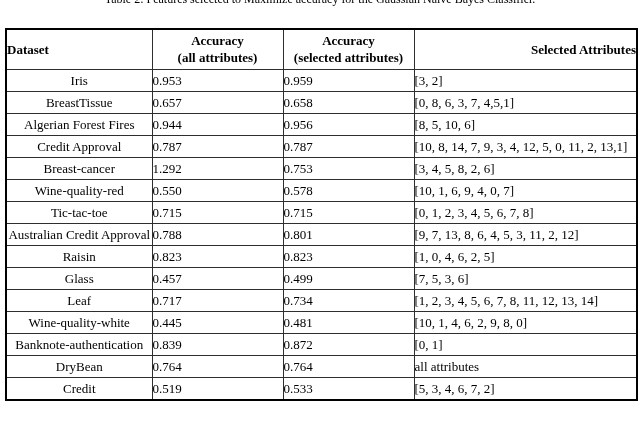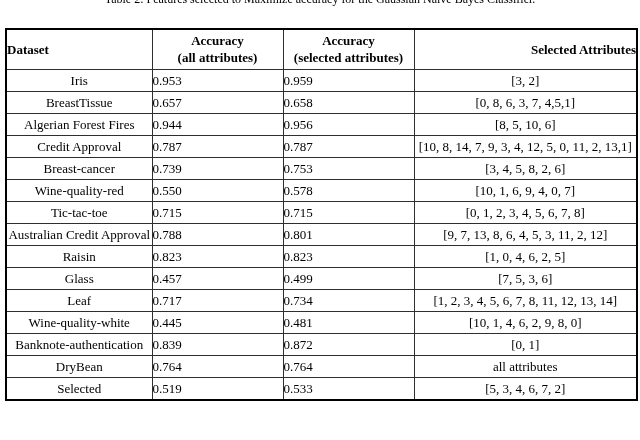--- a/index.html
+++ b/index.html
@@ -39,21 +39,21 @@
     font-size: 13px;
     vertical-align: middle;
   }
   thead th { height: 39px; font-weight: bold; }
   th.h-dataset { text-align: left; padding-left: 4px; font-size: 13.5px; }
   th.h-acc { text-align: center; line-height: 1.3; font-size: 13px; }
   th.h-attrs { text-align: right; padding-right: 4px; font-size: 13.5px; margin-top: 15px; }
   tbody td { height: 21px; }
   td.c-dataset { text-align: center; padding-left: 4px; }
   td.c-num { text-align: left; }
-  td.c-attrs { text-align: center; padding-right: 4px; font-size: 12.5px; }
+  td.c-attrs { text-align: left; padding-right: 4px; font-size: 12.5px; }
   col.w1 { width: 146px; }
   col.w2 { width: 131px; }
   col.w3 { width: 131px; }
   col.w4 { width: 223px; }
 </style>
 </head>
 <body>
 
 <div class="caption">Table 2: Features selected to Maximize accuracy for the Gaussian Naive Bayes Classifier.</div>
 
@@ -99,21 +99,21 @@
           <td class="c-attrs">[8, 5, 10, 6]</td>
         </tr>
         <tr>
           <td class="c-dataset">Credit Approval</td>
           <td class="c-num">0.787</td>
           <td class="c-num">0.787</td>
           <td class="c-attrs">[10, 8, 14, 7, 9, 3, 4, 12, 5, 0, 11, 2, 13,1]</td>
         </tr>
         <tr>
           <td class="c-dataset">Breast-cancer</td>
-          <td class="c-num">0.739</td>
+          <td class="c-num">1.292</td>
           <td class="c-num">0.753</td>
           <td class="c-attrs">[3, 4, 5, 8, 2, 6]</td>
         </tr>
         <tr>
           <td class="c-dataset">Wine-quality-red</td>
           <td class="c-num">0.550</td>
           <td class="c-num">0.578</td>
           <td class="c-attrs">[10, 1, 6, 9, 4, 0, 7]</td>
         </tr>
         <tr>
@@ -158,20 +158,20 @@
           <td class="c-num">0.872</td>
           <td class="c-attrs">[0, 1]</td>
         </tr>
         <tr>
           <td class="c-dataset">DryBean</td>
           <td class="c-num">0.764</td>
           <td class="c-num">0.764</td>
           <td class="c-attrs">all attributes</td>
         </tr>
         <tr>
-          <td class="c-dataset">Selected</td>
+          <td class="c-dataset">Credit</td>
           <td class="c-num">0.519</td>
           <td class="c-num">0.533</td>
           <td class="c-attrs">[5, 3, 4, 6, 7, 2]</td>
         </tr>
       </tbody>
   </table>
 </div>
 
 </body></html>

